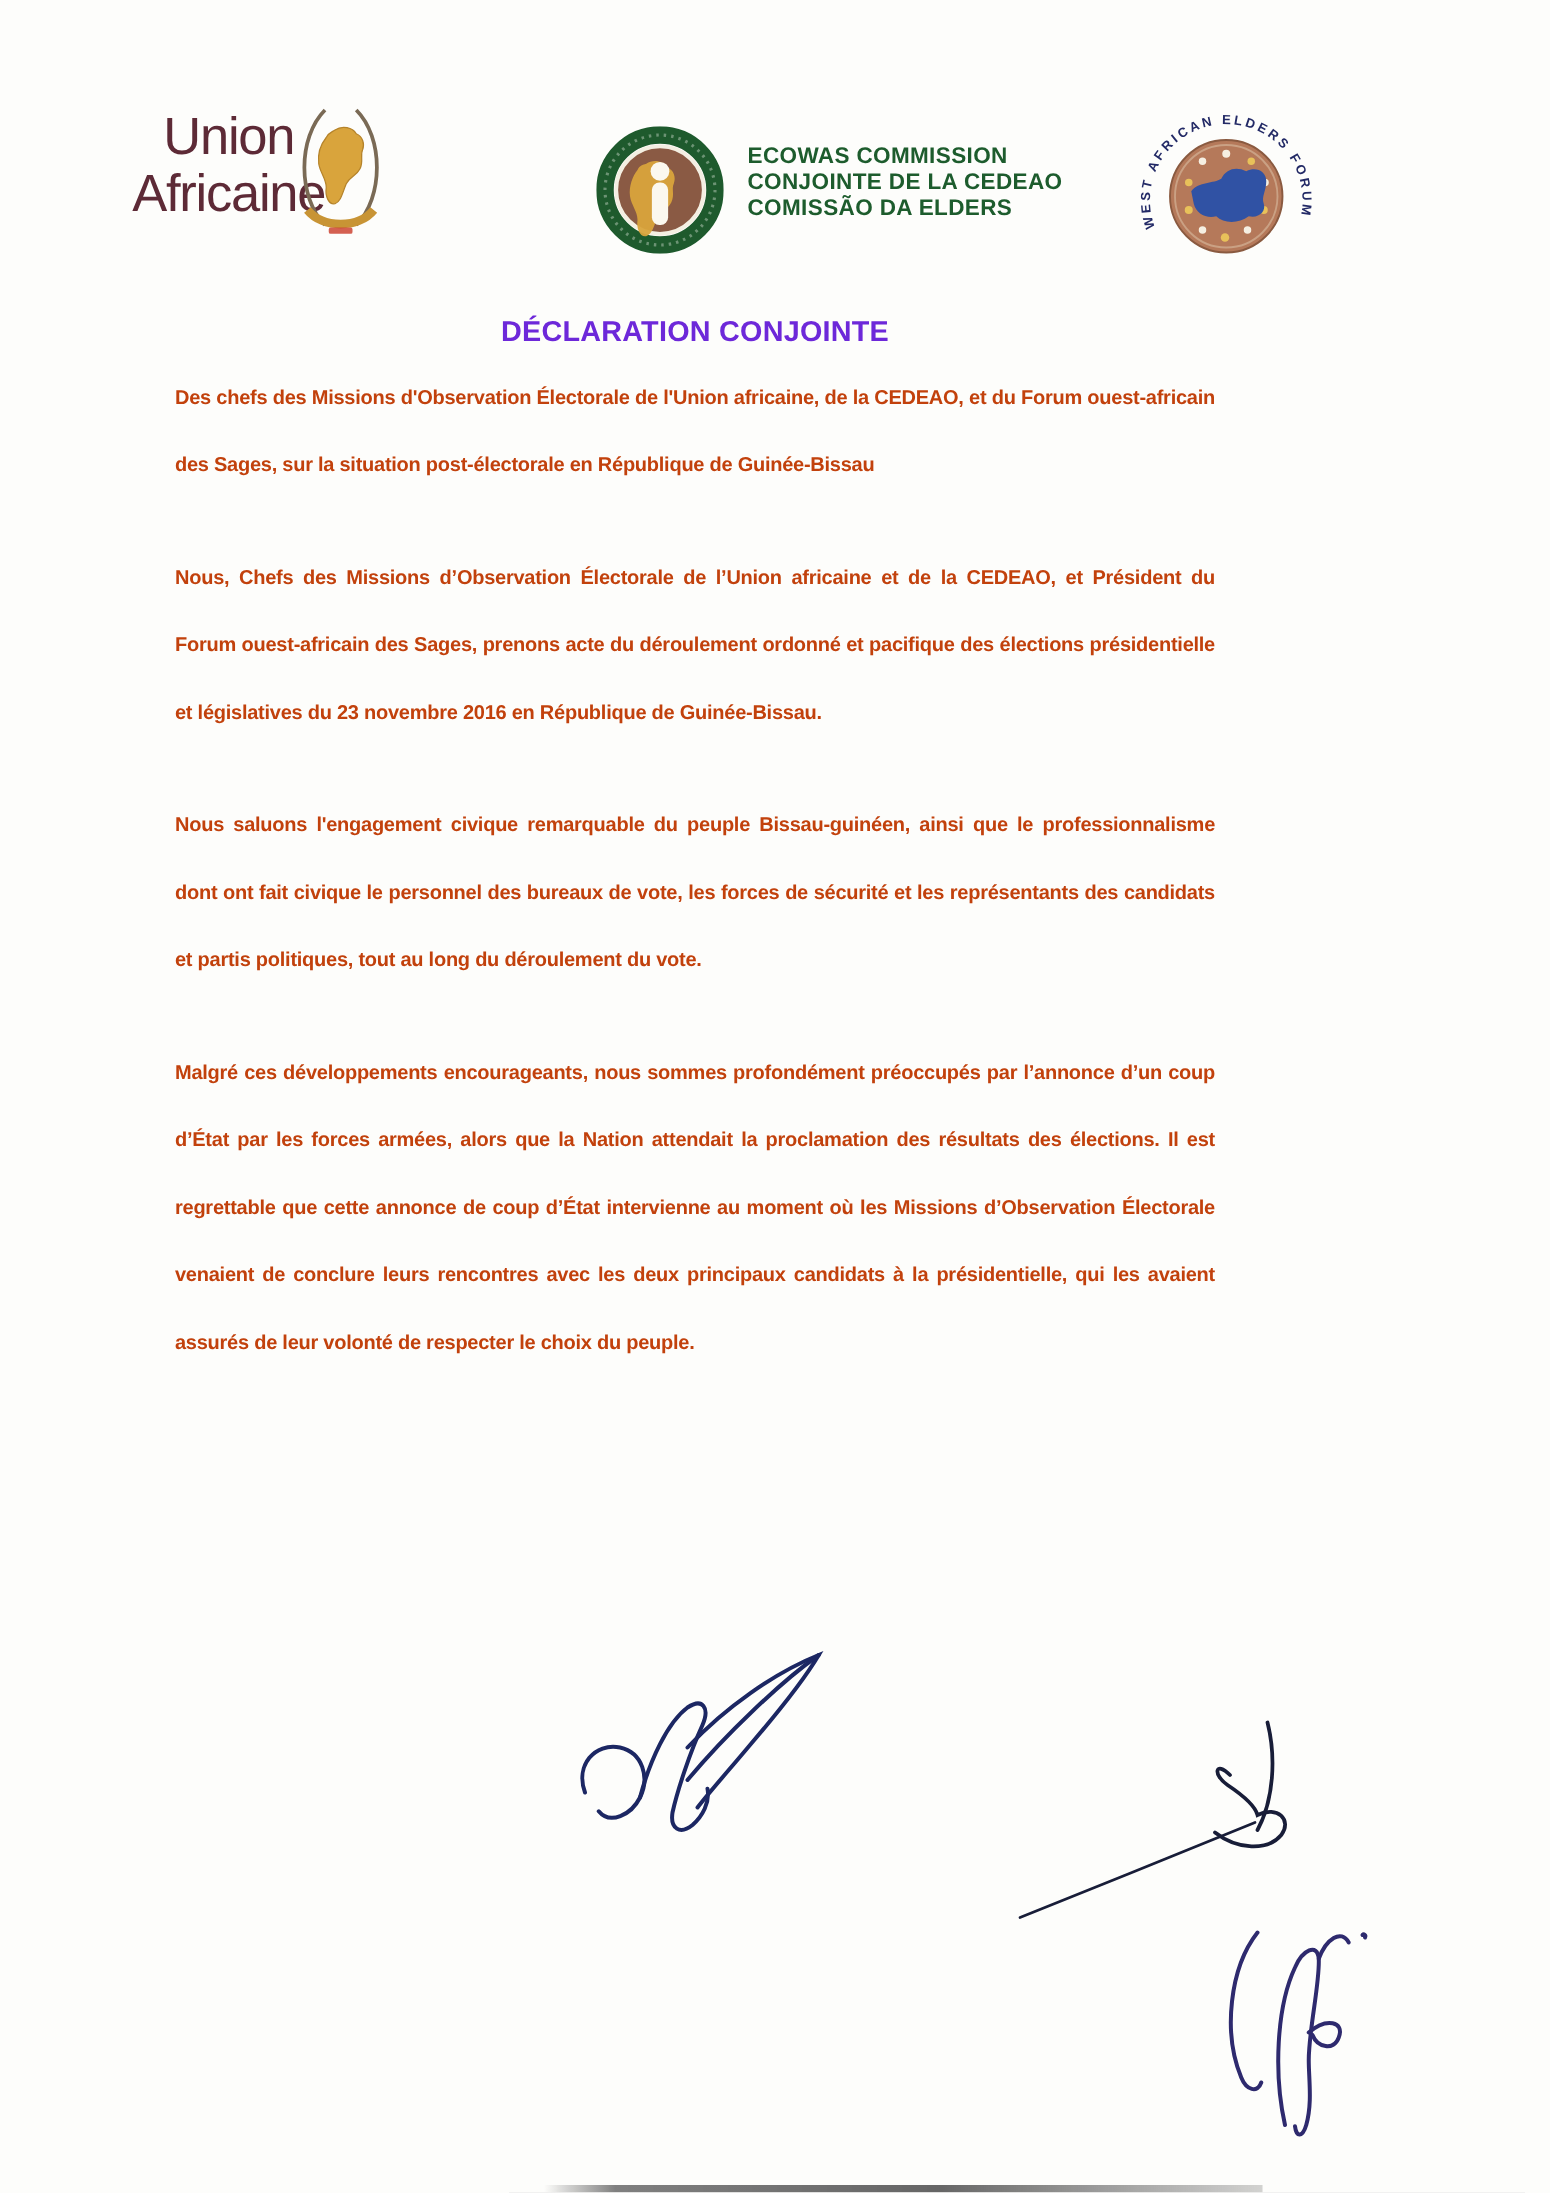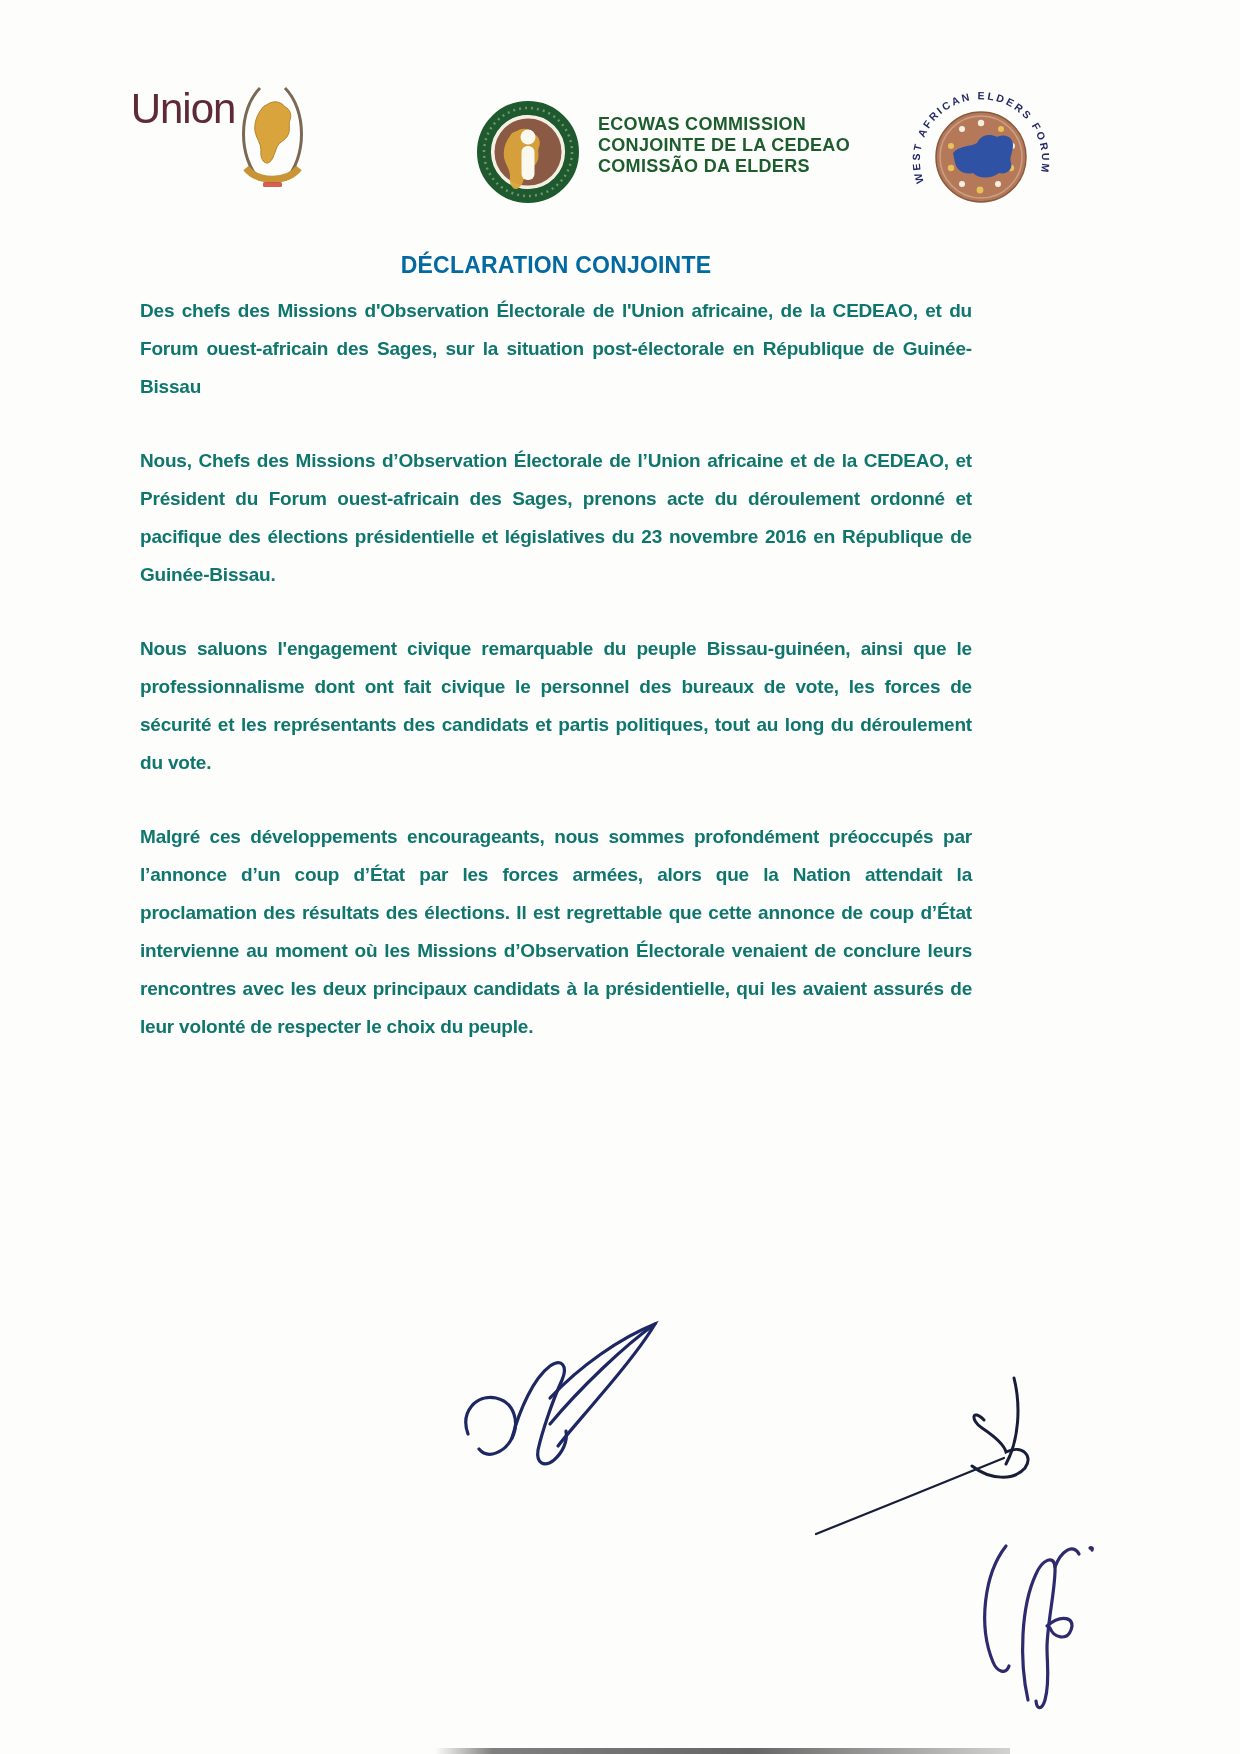--- a/index.html
+++ b/index.html
@@ -17,25 +17,25 @@
   .ecowas-emblem{position:absolute;left:477px;top:101px;}
   .ecowas-text{
     position:absolute;left:598px;top:114px;
     color:#1d5c2d;font-size:18px;font-weight:700;line-height:21px;letter-spacing:.3px;
   }
   .waef-emblem{position:absolute;left:898px;top:70px;}
   
   .content{position:absolute;left:140px;top:252px;width:832px;}
   .doc-title{
     margin:0 0 13px 0;text-align:center;
-    font-size:23px;font-weight:700;letter-spacing:.2px;color:#0369a1;
+    font-size:23px;font-weight:700;letter-spacing:.2px;color:#6d28d9;
   }
   .subtitle,.body-par{
-    margin:0;font-size:19px;font-weight:700;line-height:38px;
-    text-align:justify;letter-spacing:-.2px;color:#0f766e;
+    margin:0;font-size:16px;font-weight:700;line-height:54px;
+    text-align:justify;letter-spacing:-.2px;color:#c2410c;
   }
   .body-par{margin-top:36px;}
   
   .sig{position:absolute;}
   .sig1{left:452px;top:1316px;}
   .sig2{left:808px;top:1362px;}
   .sig3{left:968px;top:1532px;}
   
   .scan-bar{
     position:absolute;left:435px;bottom:0;width:575px;height:6px;
@@ -44,20 +44,21 @@
     filter:blur(.4px);
   }
 </style>
 </head>
 <body>
 
 <div class="page">
 
   <div class="au-text">
     <div>Union</div>
+    <div>Africaine</div>
   </div>
   <svg class="au-emblem" width="85" height="115" viewBox="0 0 85 115">
     <path d="M30,8 C8,30 8,78 30,100" fill="none" stroke="#7a6a55" stroke-width="3"></path>
     <path d="M55,8 C77,30 77,78 55,100" fill="none" stroke="#7a6a55" stroke-width="3"></path>
     <path d="M38,24 C44,20 52,22 55,27 C60,29 62,35 60,40 C58,44 61,49 58,55 C55,61 50,61 47,67
              C44,74 43,81 38,83 C33,84 30,77 31,70 C31,63 26,58 25,51 C24,43 27,35 31,30
              C33,26 35,26 38,24 Z" fill="#d9a43c" stroke="#b5832a" stroke-width="1"></path>
     <path d="M16,88 C28,103 57,103 69,88" fill="none" stroke="#c89435" stroke-width="7"></path>
     <rect x="33" y="102" width="19" height="5" rx="1.5" fill="#cc4433" opacity=".85"></rect>
   </svg>

